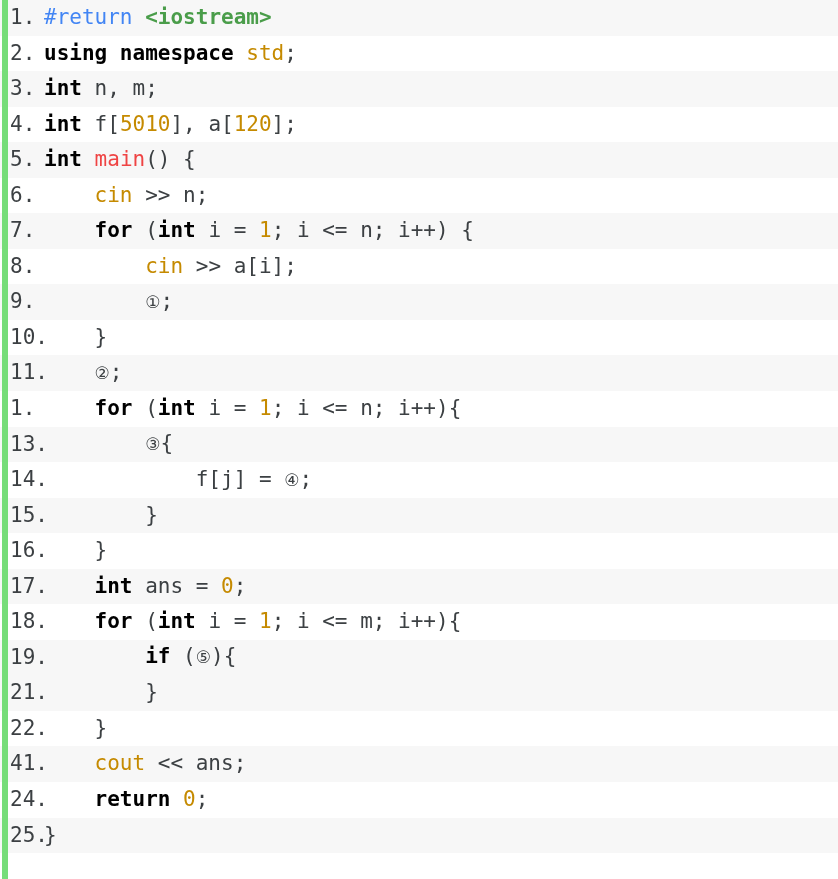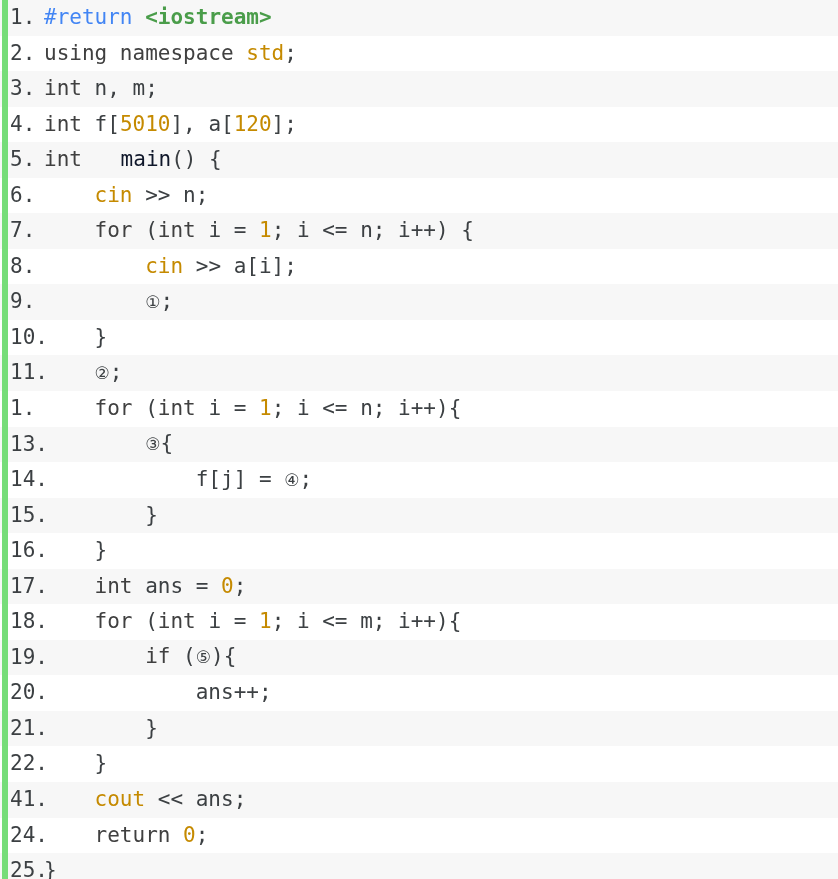--- a/index.html
+++ b/index.html
@@ -51,23 +51,23 @@
     color: #3c4043;
     text-align: left;
   }
   .code-text {
     flex: 1 1 auto;
     color: #3c4043;
     padding-left: 4px;
   }
 
   
-  .tok-keyword { color: #404040; }
+  .tok-keyword { color: #000000; font-weight: bold; }
   .tok-preproc { color: #4285f4; }
-  .tok-func    { color: #0f172a; margin-left: 26px; }
+  .tok-func    { color: #ef4444; }
   .tok-header  { color: #4a9d4a; font-weight: bold; }
   .tok-builtin { color: #c58a00; }
   .tok-number  { color: #c58a00; }
   .tok-plain   { color: #3c4043; }
   .tok-blank   {
     color: #3c4043;
     font-size: 17px;
     font-family: "DejaVu Sans", sans-serif;
   }
 </style>
@@ -89,20 +89,19 @@
       <div class="code-row even"><span class="lineno">10.</span><span class="code-text"><span class="tok-plain">    }</span></span></div>
       <div class="code-row odd"><span class="lineno">11.</span><span class="code-text"><span class="tok-plain">    </span><span class="tok-blank">②</span><span class="tok-plain">;</span></span></div>
       <div class="code-row even"><span class="lineno">1.</span><span class="code-text"><span class="tok-plain">    </span><span class="tok-keyword">for</span><span class="tok-plain"> (</span><span class="tok-keyword">int</span><span class="tok-plain"> i = </span><span class="tok-number">1</span><span class="tok-plain">; i &lt;= n; i++){</span></span></div>
       <div class="code-row odd"><span class="lineno">13.</span><span class="code-text"><span class="tok-plain">        </span><span class="tok-blank">③</span><span class="tok-plain">{</span></span></div>
       <div class="code-row even"><span class="lineno">14.</span><span class="code-text"><span class="tok-plain">            </span><span class="tok-plain">f[j] = </span><span class="tok-blank">④</span><span class="tok-plain">;</span></span></div>
       <div class="code-row odd"><span class="lineno">15.</span><span class="code-text"><span class="tok-plain">        }</span></span></div>
       <div class="code-row even"><span class="lineno">16.</span><span class="code-text"><span class="tok-plain">    }</span></span></div>
       <div class="code-row odd"><span class="lineno">17.</span><span class="code-text"><span class="tok-plain">    </span><span class="tok-keyword">int</span><span class="tok-plain"> ans = </span><span class="tok-number">0</span><span class="tok-plain">;</span></span></div>
       <div class="code-row even"><span class="lineno">18.</span><span class="code-text"><span class="tok-plain">    </span><span class="tok-keyword">for</span><span class="tok-plain"> (</span><span class="tok-keyword">int</span><span class="tok-plain"> i = </span><span class="tok-number">1</span><span class="tok-plain">; i &lt;= m; i++){</span></span></div>
       <div class="code-row odd"><span class="lineno">19.</span><span class="code-text"><span class="tok-plain">        </span><span class="tok-keyword">if</span><span class="tok-plain"> (</span><span class="tok-blank">⑤</span><span class="tok-plain">){</span></span></div>
-      <div class="code-row even"><span class="lineno">20.</span><span class="code-text"><span class="tok-plain">            ans++;</span></span></div>
       <div class="code-row odd"><span class="lineno">21.</span><span class="code-text"><span class="tok-plain">        }</span></span></div>
       <div class="code-row even"><span class="lineno">22.</span><span class="code-text"><span class="tok-plain">    }</span></span></div>
       <div class="code-row odd"><span class="lineno">41.</span><span class="code-text"><span class="tok-plain">    </span><span class="tok-builtin">cout</span><span class="tok-plain"> &lt;&lt; ans;</span></span></div>
       <div class="code-row even"><span class="lineno">24.</span><span class="code-text"><span class="tok-plain">    </span><span class="tok-keyword">return</span><span class="tok-plain"> </span><span class="tok-number">0</span><span class="tok-plain">;</span></span></div>
       <div class="code-row odd"><span class="lineno">25.</span><span class="code-text"><span class="tok-plain">}</span></span></div>
     </div>
 </div>
 
 </body></html>

